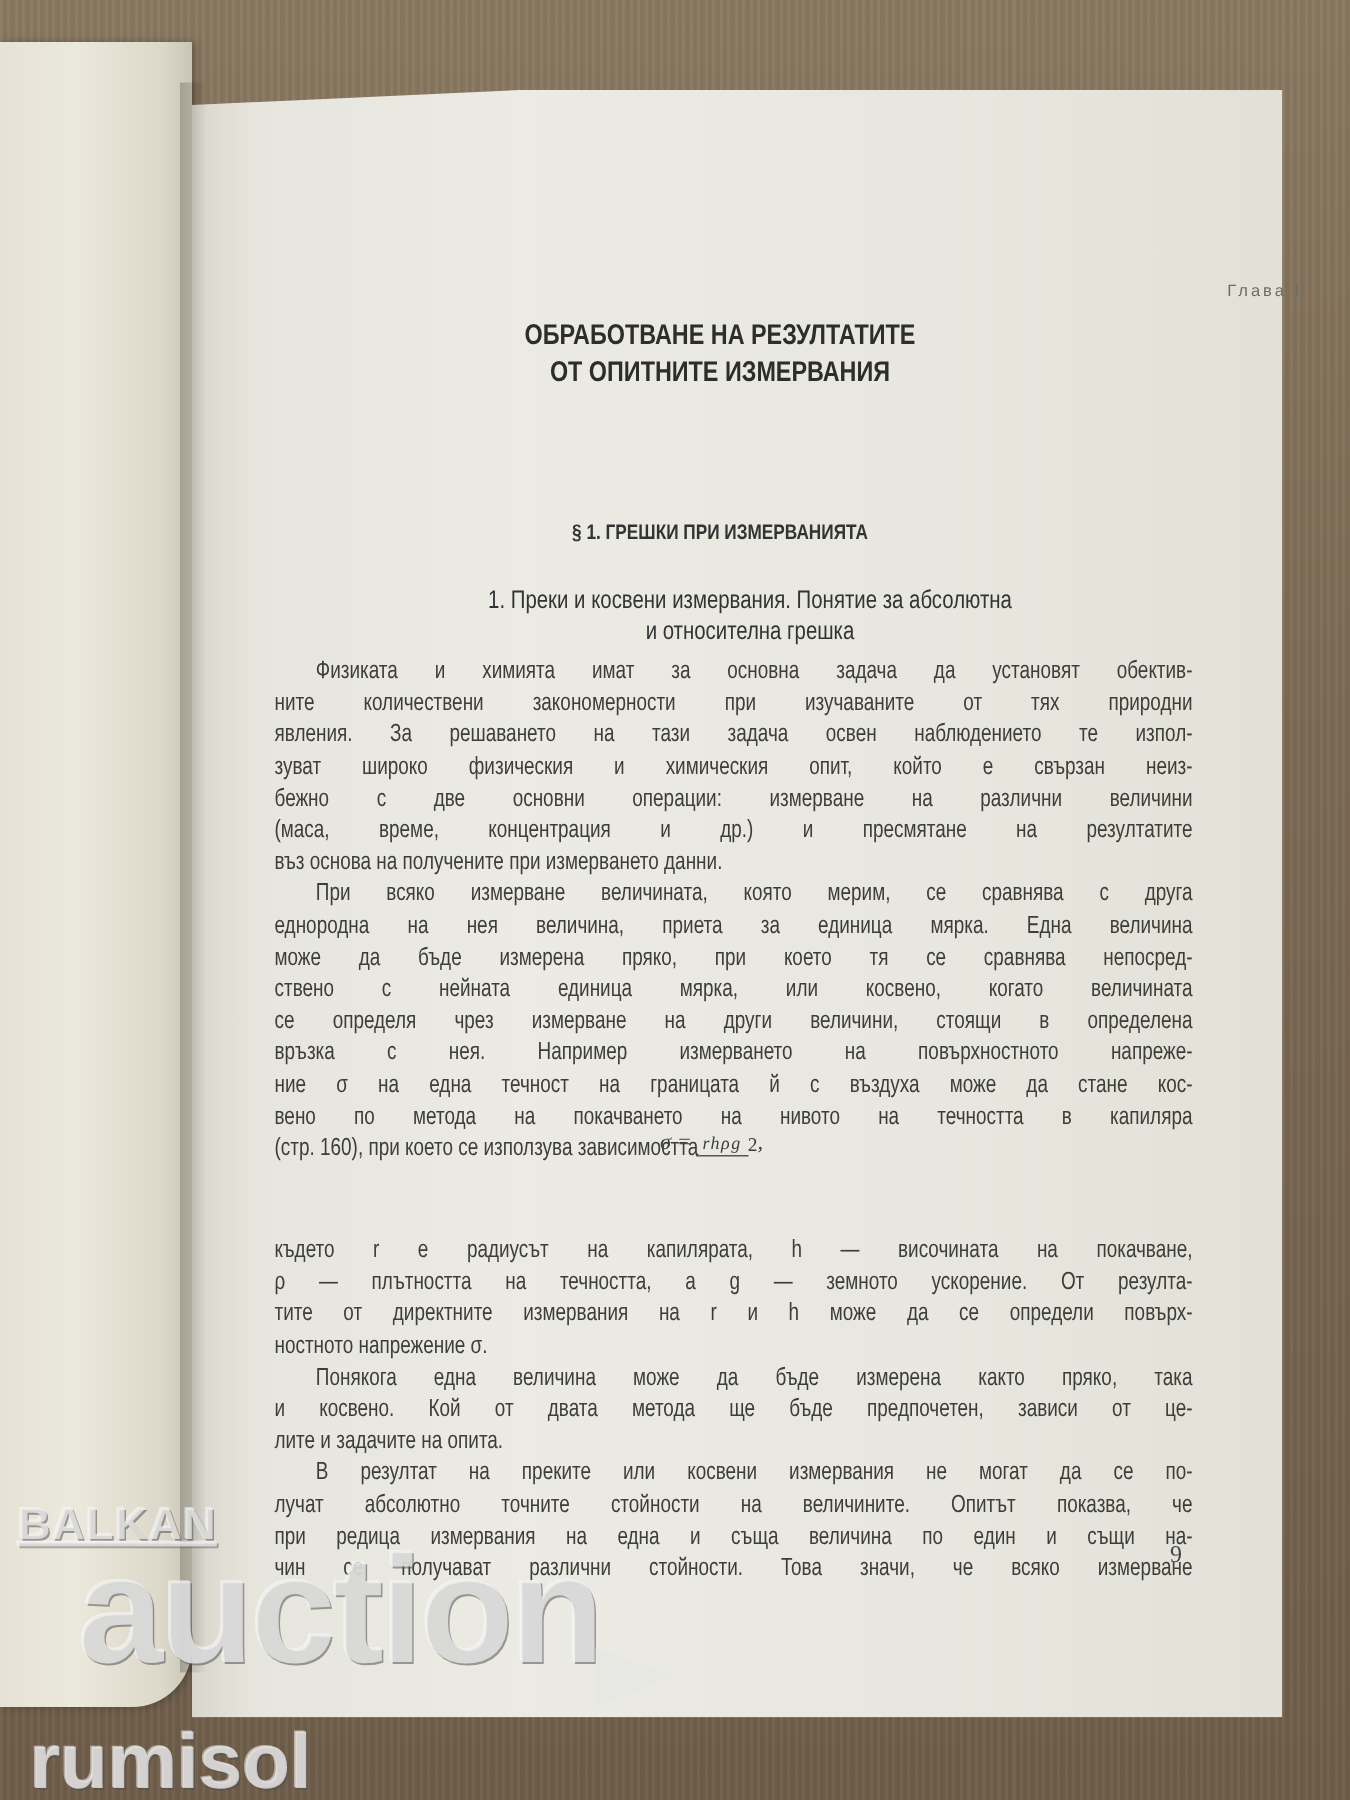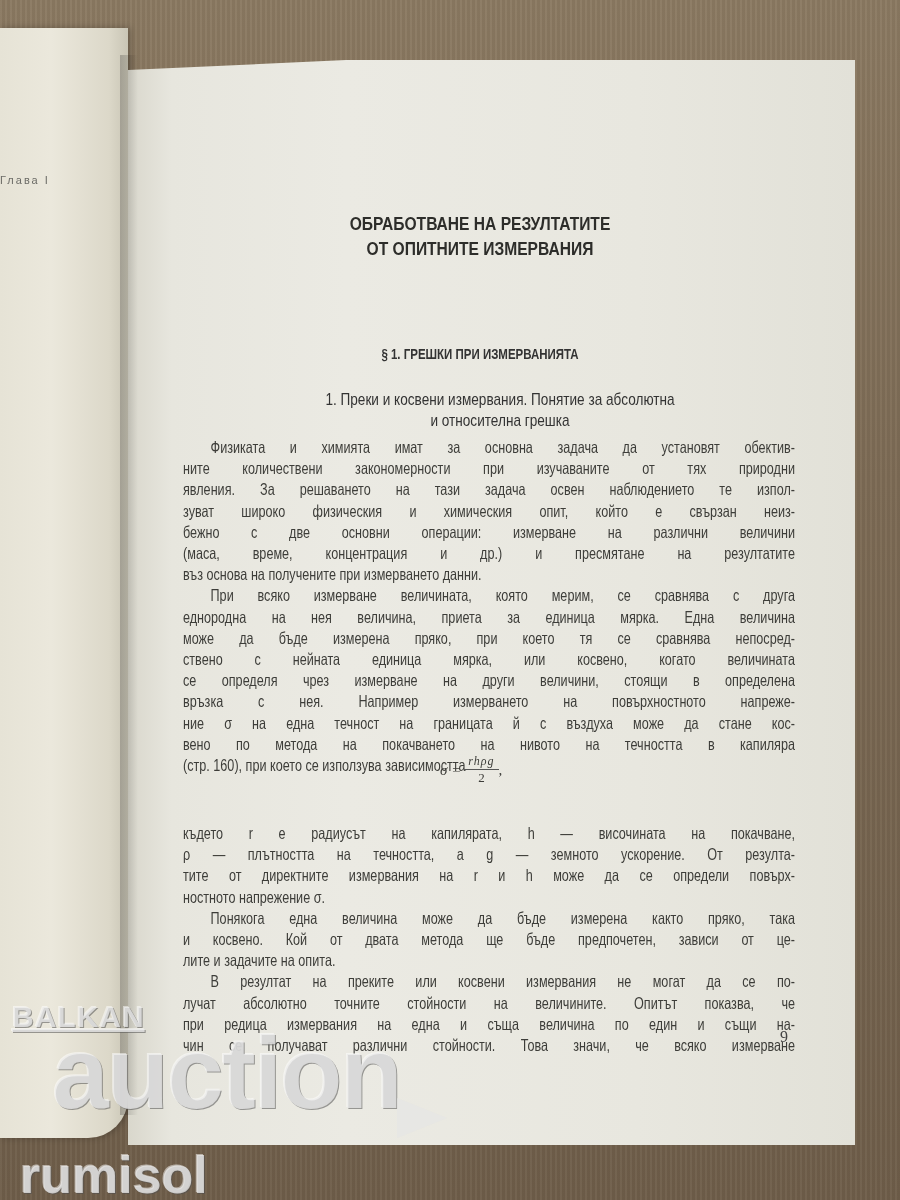--- a/index.html
+++ b/index.html
@@ -21,21 +21,21 @@
   .spine-shadow {
     position:absolute; left:120px; top:55px; width:18px; height:1060px;
     background: linear-gradient(90deg, rgba(0,0,0,0.22), rgba(0,0,0,0));
   }
   .right-page {
     position:absolute; left:128px; top:60px; width:727px; height:1085px;
     background: linear-gradient(90deg,#d9d7cc 0%,#e7e6de 6%,#ebeae3 30%,#e8e7df 70%,#e2e1d8 100%);
     clip-path: polygon(0 10px, 30% 0, 100% 0, 100% 100%, 0 100%);
   }
   .chapter-label {
-    position:absolute; left:0; width:868px; top:174px; text-align:left;
+    position:absolute; left:0; width:868px; top:188px; text-align:right;
     font-family: "Liberation Sans", sans-serif; font-size:11px; letter-spacing:2px; color:#6b6b66;
   }
   .chapter-title {
     position:absolute; left:0; width:960px; top:211px; text-align:center;
     font-family: "Liberation Sans", sans-serif; font-weight:bold; font-size:19px;
     line-height:25px; color:#2d2d2a; transform: scaleX(0.82); transform-origin: 480px 0;
   }
   .section-title {
     position:absolute; left:0; width:960px; top:346px; text-align:center;
     font-family: "Liberation Sans", sans-serif; font-weight:bold; font-size:14px; color:#333;
@@ -51,21 +51,21 @@
     font-family: "Liberation Sans", sans-serif; font-size:16.5px; line-height:21.2px; color:#3d3d39;
     transform: scaleX(0.765); transform-origin: 0 0;
   }
   .line { display:block; text-align:justify; text-align-last:justify; white-space:nowrap; }
   .line.last { text-align-last:left; }
   .line.ind { padding-left:36px; }
   .formula {
     position:absolute; left:440px; top:754px; font-family:"Liberation Serif", serif; font-style:italic;
     color:#3d3d39; font-size:15px; display:flex; align-items:center;
   }
-  .frac { display:inline-flex; flex-direction:column; align-items:center; margin-left:3px; }
+  .frac { display:inline-flex; align-items:center; margin-left:3px; }
   .frac .num { font-size:12px; letter-spacing:1px; padding:0 4px; border-bottom:1px solid #555; }
   .frac .den { font-size:13px; font-style:normal; }
   .body-text-2 { top:823px; }
   .page-number {
     position:absolute; left:780px; top:1028px; font-family:"Liberation Serif", serif; font-size:16px; color:#444;
   }
   .watermark {
     position:absolute; left:12px; top:1000px; font-family:"Liberation Sans", sans-serif; font-weight:bold;
     color:rgba(235,235,235,0.78);
     text-shadow: 1px 1px 0 rgba(80,80,80,0.55), -1px -1px 0 rgba(255,255,255,0.5);

